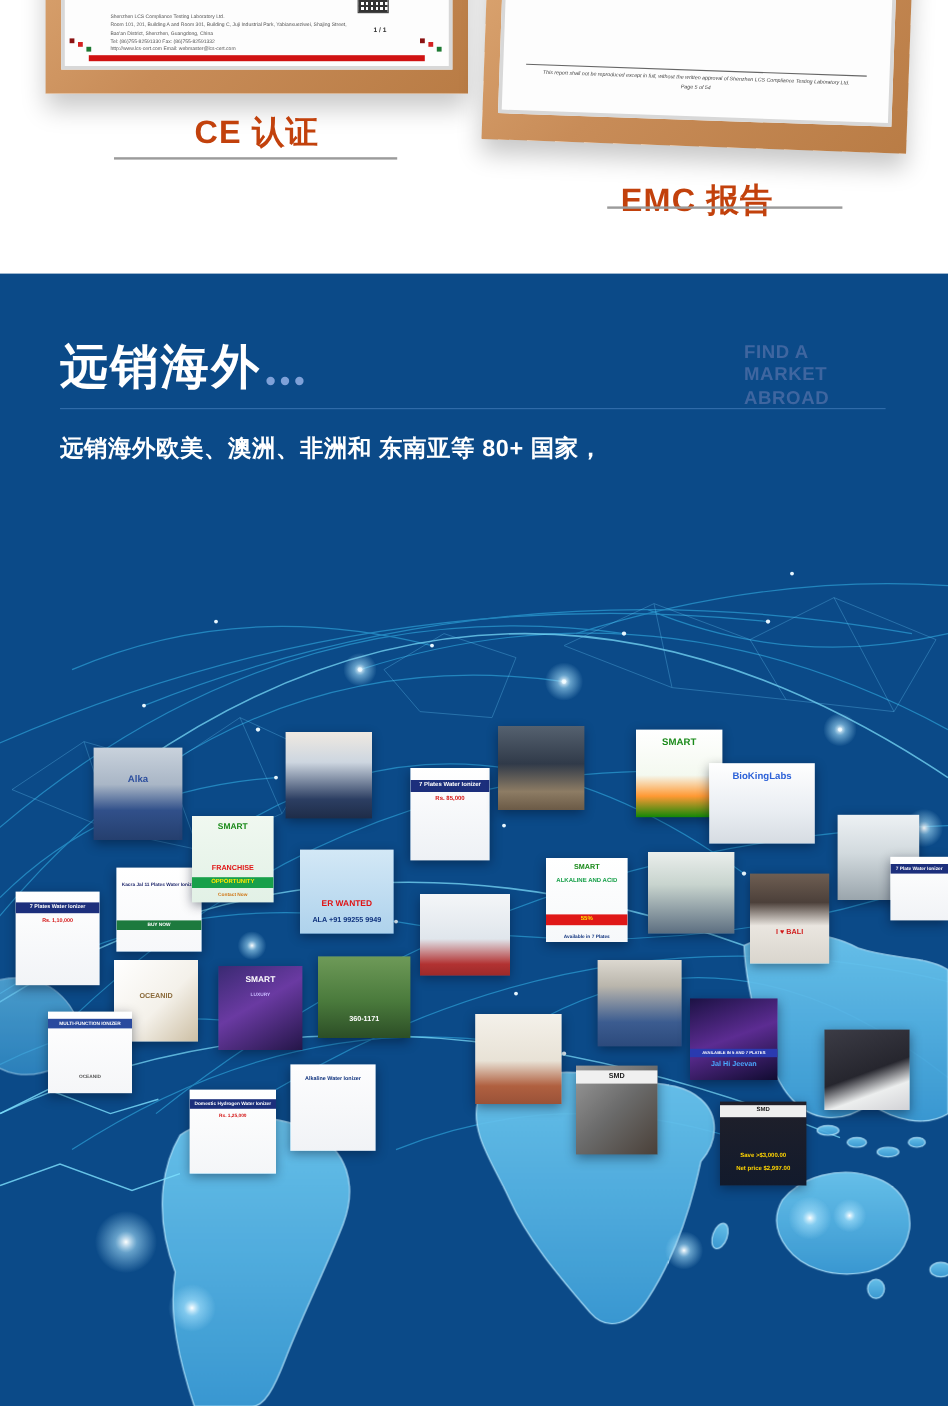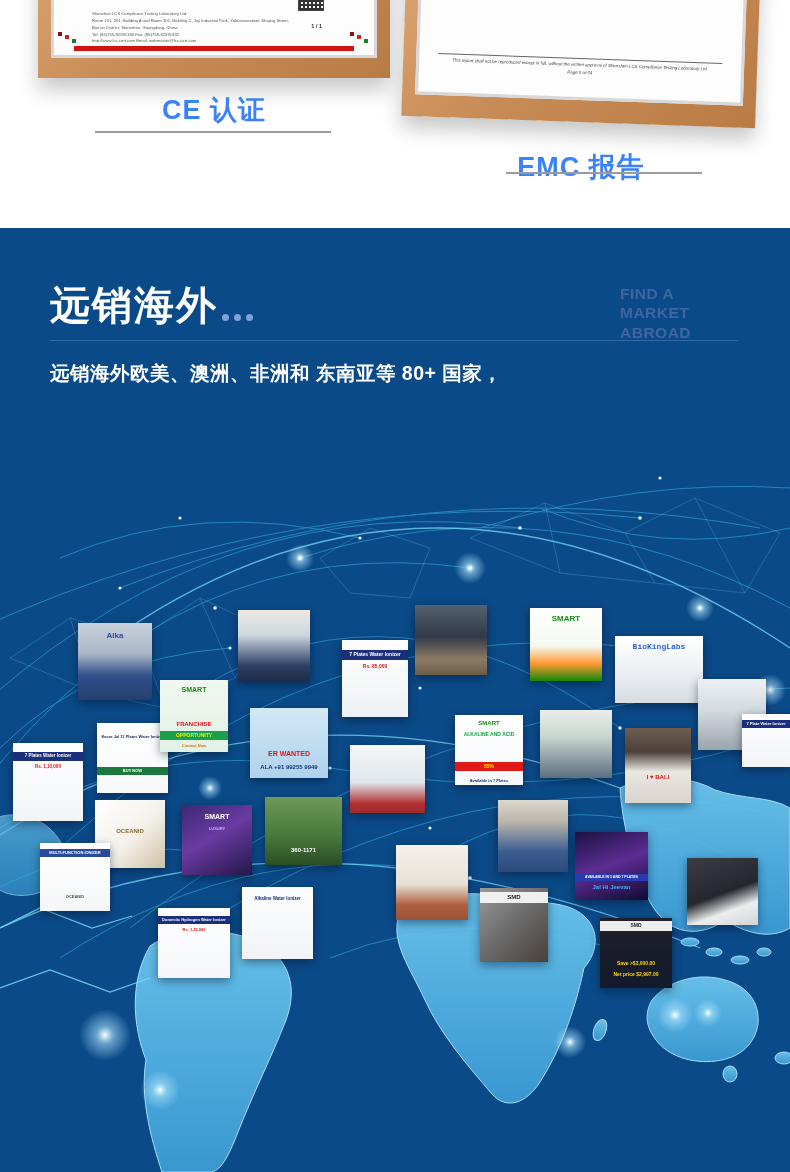--- a/index.html
+++ b/index.html
@@ -19,21 +19,21 @@
   .qr{position:absolute;right:50px;bottom:44px;width:24px;height:24px;border:1px solid #444;
       background-image:repeating-linear-gradient(0deg,#333 0 2px,transparent 2px 4px),
                         repeating-linear-gradient(90deg,#333 0 2px,rgba(255,255,255,.6) 2px 4px);}
   .red-bar{position:absolute;left:20px;right:20px;bottom:4px;height:5px;background:#d01212;}
   .marks{position:absolute;bottom:11px;width:20px;height:12px;}
   .marks-left{left:4px;} .marks-right{right:4px;}
   .mark{position:absolute;width:4px;height:4px;}
   .m1{left:0;top:0;background:#8a1212;} .m2{left:7px;top:3px;background:#d42222;} .m3{left:14px;top:7px;background:#1d7a33;}
   .disclaimer{position:absolute;left:6%;right:6%;bottom:20px;font-size:4.4px;font-style:italic;color:#444;
               text-align:center;border-top:1px solid #666;padding-top:2px;line-height:1.8;}
-  .cert-label{position:absolute;color:#3b82f6;font-weight:bold;font-size:27px;letter-spacing:1px;text-align:center;}
+  .cert-label{position:absolute;color:#c2410c;font-weight:bold;font-size:27px;letter-spacing:1px;text-align:center;}
   .cert-label-left{left:38px;top:92px;width:352px;}
   .cert-label-right{left:404px;top:149px;width:354px;}
   .cert-divider{position:absolute;height:2px;background:#9b9b9b;}
   .cert-divider-left{left:95px;top:131px;width:236px;}
   .cert-divider-right{left:506px;top:172px;width:196px;}
   
   .blue-section{position:absolute;left:0;top:228px;width:790px;height:1164px;background:#0b4a88;overflow:hidden;}
   .sec-title{position:absolute;left:50px;top:50px;font-size:40px;font-weight:bold;color:#ffffff;letter-spacing:2px;}
   .title-dots{position:absolute;left:222px;top:86px;display:flex;gap:5px;}
   .title-dots i{width:7px;height:7px;border-radius:50%;background:#7fa1d8;display:block;}
@@ -207,32 +207,32 @@
       <i></i>
     </div>
   <div class="subtitle-en">FIND A MARKET ABROAD</div>
   <div class="header-divider"></div>
   <div class="para para1">远销海外欧美、澳洲、非洲和 东南亚等 80+ 国家，</div>
 
 </div>
 
 <div id="photo-layer">
     <div class="photo" style="left: 78px; top: 623px; width: 74px; height: 77px; background: linear-gradient(rgb(201, 210, 220) 0%, rgb(169, 182, 198) 40%, rgb(49, 80, 138) 68%, rgb(37, 63, 110) 100%);">
-      <span class="plabel" style="color: rgb(45, 79, 158); font-size: 8px; background: transparent; margin-top: 6px;">Alka</span>
+      <span class="plabel" style="color: rgb(45, 79, 158); font-size: 8px; background: transparent; margin-top: 20px;">Alka</span>
     </div>
     <div class="photo" style="left: 238px; top: 610px; width: 72px; height: 72px; background: linear-gradient(rgb(239, 233, 225) 0%, rgb(205, 214, 224) 35%, rgb(44, 62, 98) 78%, rgb(30, 44, 72) 100%);"></div>
     <div class="photo" style="left: 342px; top: 640px; width: 66px; height: 77px; background: linear-gradient(rgb(255, 255, 255) 0%, rgb(238, 241, 245) 100%);">
       <span class="plabel" style="color: rgb(255, 255, 255); font-size: 5px; background: rgb(28, 47, 124); margin-top: 10px;">7 Plates Water Ionizer</span>
       <span class="plabel" style="color: rgb(212, 22, 22); font-size: 5px; background: transparent; margin-top: 2px;">Rs. 85,000</span>
     </div>
     <div class="photo" style="left: 415px; top: 605px; width: 72px; height: 70px; background: linear-gradient(rgb(85, 97, 111) 0%, rgb(48, 58, 73) 45%, rgb(141, 124, 100) 78%, rgb(107, 90, 70) 100%);"></div>
     <div class="photo" style="left: 530px; top: 608px; width: 72px; height: 73px; background: linear-gradient(rgb(255, 255, 255) 0%, rgb(244, 249, 240) 52%, rgb(255, 153, 51) 76%, rgb(18, 136, 7) 100%);">
       <span class="plabel" style="color: rgb(26, 138, 26); font-size: 8px; background: transparent; margin-top: 4px;">SMART</span>
     </div>
-    <div class="photo" style="left: 615px; top: 636px; width: 88px; height: 67px; background: linear-gradient(rgb(255, 255, 255) 0%, rgb(233, 237, 242) 60%, rgb(214, 220, 226) 100%); font-family: Liberation Mono, monospace;">
+    <div class="photo" style="left: 591px; top: 636px; width: 88px; height: 67px; background: linear-gradient(rgb(255, 255, 255) 0%, rgb(233, 237, 242) 60%, rgb(214, 220, 226) 100%);">
       <span class="plabel" style="color: rgb(45, 98, 216); font-size: 8px; background: transparent; margin-top: 4px;">BioKingLabs</span>
     </div>
     <div class="photo" style="left: 698px; top: 679px; width: 68px; height: 71px; background: linear-gradient(rgb(237, 241, 244) 0%, rgb(210, 218, 222) 45%, rgb(154, 165, 172) 100%);"></div>
     <div class="photo" style="left: 13px; top: 743px; width: 70px; height: 78px; background: linear-gradient(rgb(255, 255, 255) 0%, rgb(242, 244, 247) 100%);">
       <span class="plabel" style="color: rgb(255, 255, 255); font-size: 4.5px; background: rgb(28, 47, 124); margin-top: 9px;">7 Plates Water Ionizer</span>
       <span class="plabel" style="color: rgb(212, 22, 22); font-size: 4.5px; background: transparent; margin-top: 2px;">Rs. 1,10,000</span>
     </div>
     <div class="photo" style="left: 97px; top: 723px; width: 71px; height: 70px; background: linear-gradient(rgb(255, 255, 255) 0%, rgb(247, 248, 250) 100%);">
       <span class="plabel" style="color: rgb(34, 42, 110); font-size: 4px; background: transparent; margin-top: 10px;">Kacra Jal 11 Plates Water Ionizer</span>
       <span class="plabel" style="color: rgb(255, 255, 255); font-size: 4px; background: rgb(29, 122, 62); margin-top: 26px;">BUY NOW</span>

